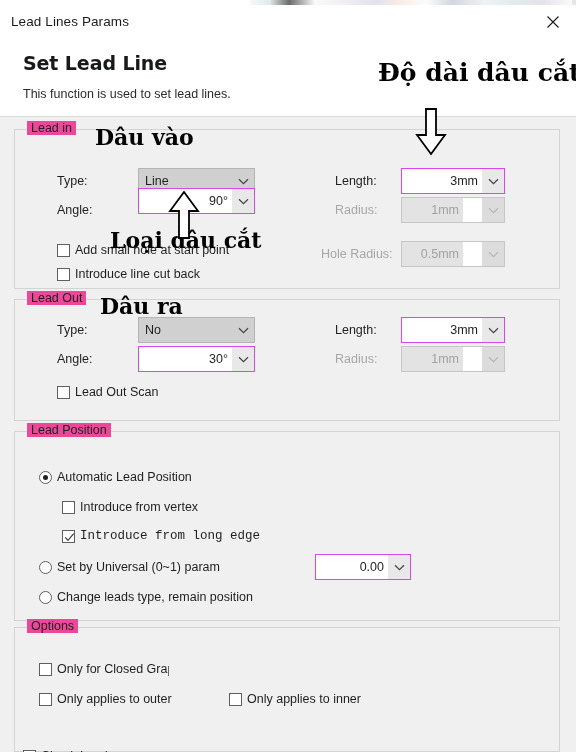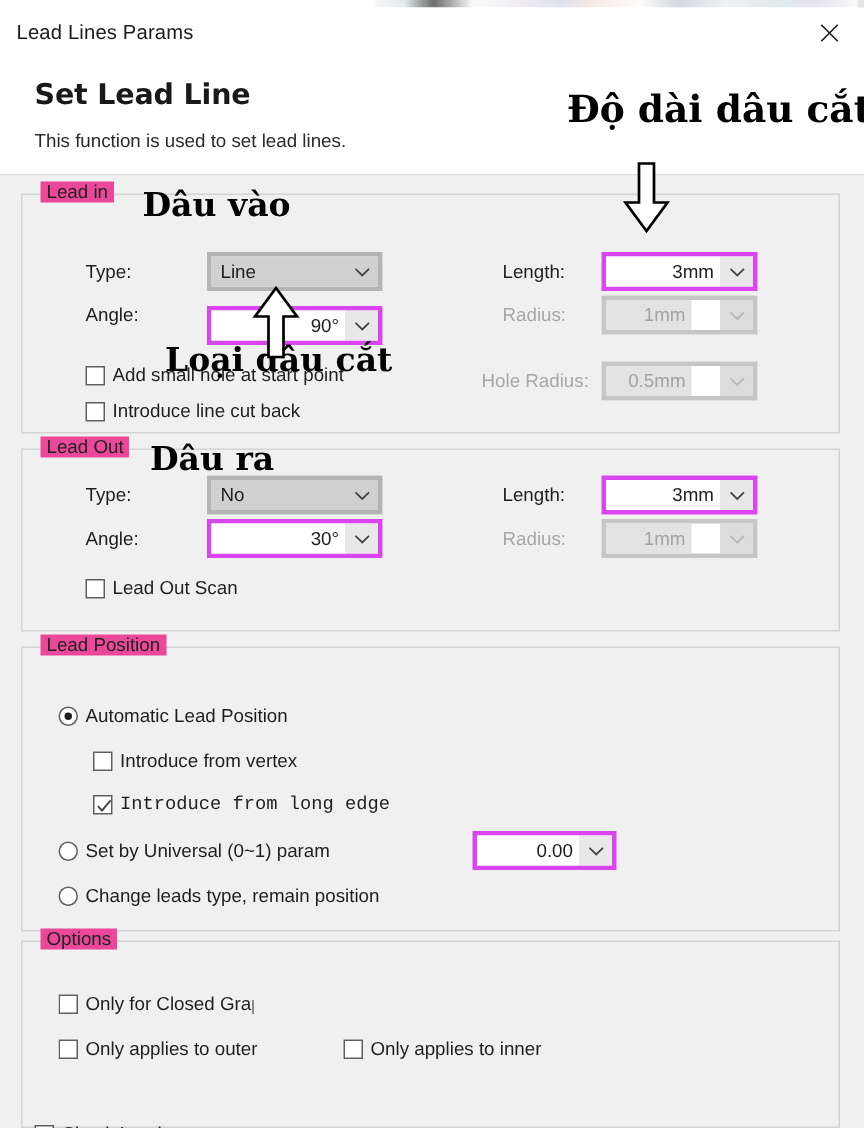--- a/index.html
+++ b/index.html
@@ -127,21 +127,21 @@
     font-size: 12.5px;
     color: #1f1f1f;
     white-space: nowrap;
   }
   .lbl.dim { color: #a6a6a6; }
 
   
   .combo {
     position: absolute;
     height: 26px;
-    border: 3px solid #d946ef;
+    border: 1px solid #d946ef;
     display: flex;
     align-items: stretch;
     background: #ffffff;
     font-size: 12.5px;
   }
   .combo .val {
     flex: 1;
     display: flex;
     align-items: center;
     padding: 0 6px;
@@ -284,21 +284,21 @@
       <div class="combo grey" style="left:123px; top:38px; width:117px;">
         <div class="val">Line</div>
         <div class="btn">
           <svg width="11" height="7" viewBox="0 0 11 7">
               <path d="M1 1.2 L5.5 5.6 L10 1.2" stroke="#444" stroke-width="1.2" fill="none"></path>
             </svg>
         </div>
       </div>
 
       <div class="lbl" style="left:42px; top:73px;">Angle:</div>
-      <div class="combo right" style="left:123px; top:74px; width:117px;text-align:center;">
+      <div class="combo right" style="left:123px; top:58px; width:117px;text-align:center;">
         <div class="val">90°</div>
         <div class="btn">
           <svg width="11" height="7" viewBox="0 0 11 7">
               <path d="M1 1.2 L5.5 5.6 L10 1.2" stroke="#444" stroke-width="1.2" fill="none"></path>
             </svg>
         </div>
       </div>
 
       <div class="lbl" style="left:320px; top:44px;">Length:</div>
       <div class="combo right" style="left:386px; top:38px; width:104px;">

